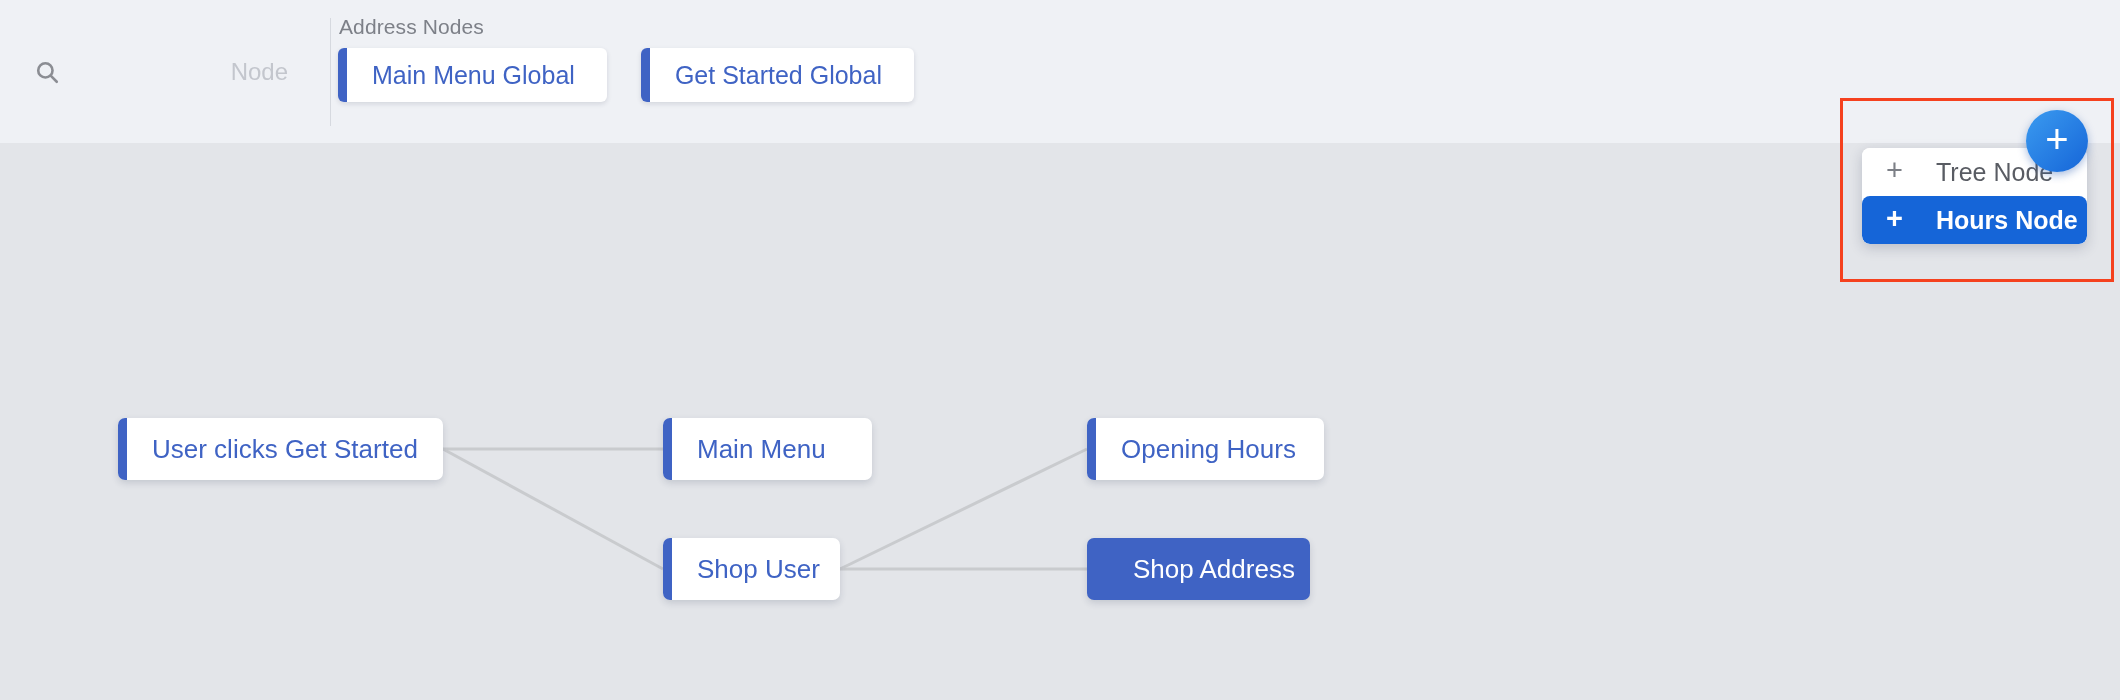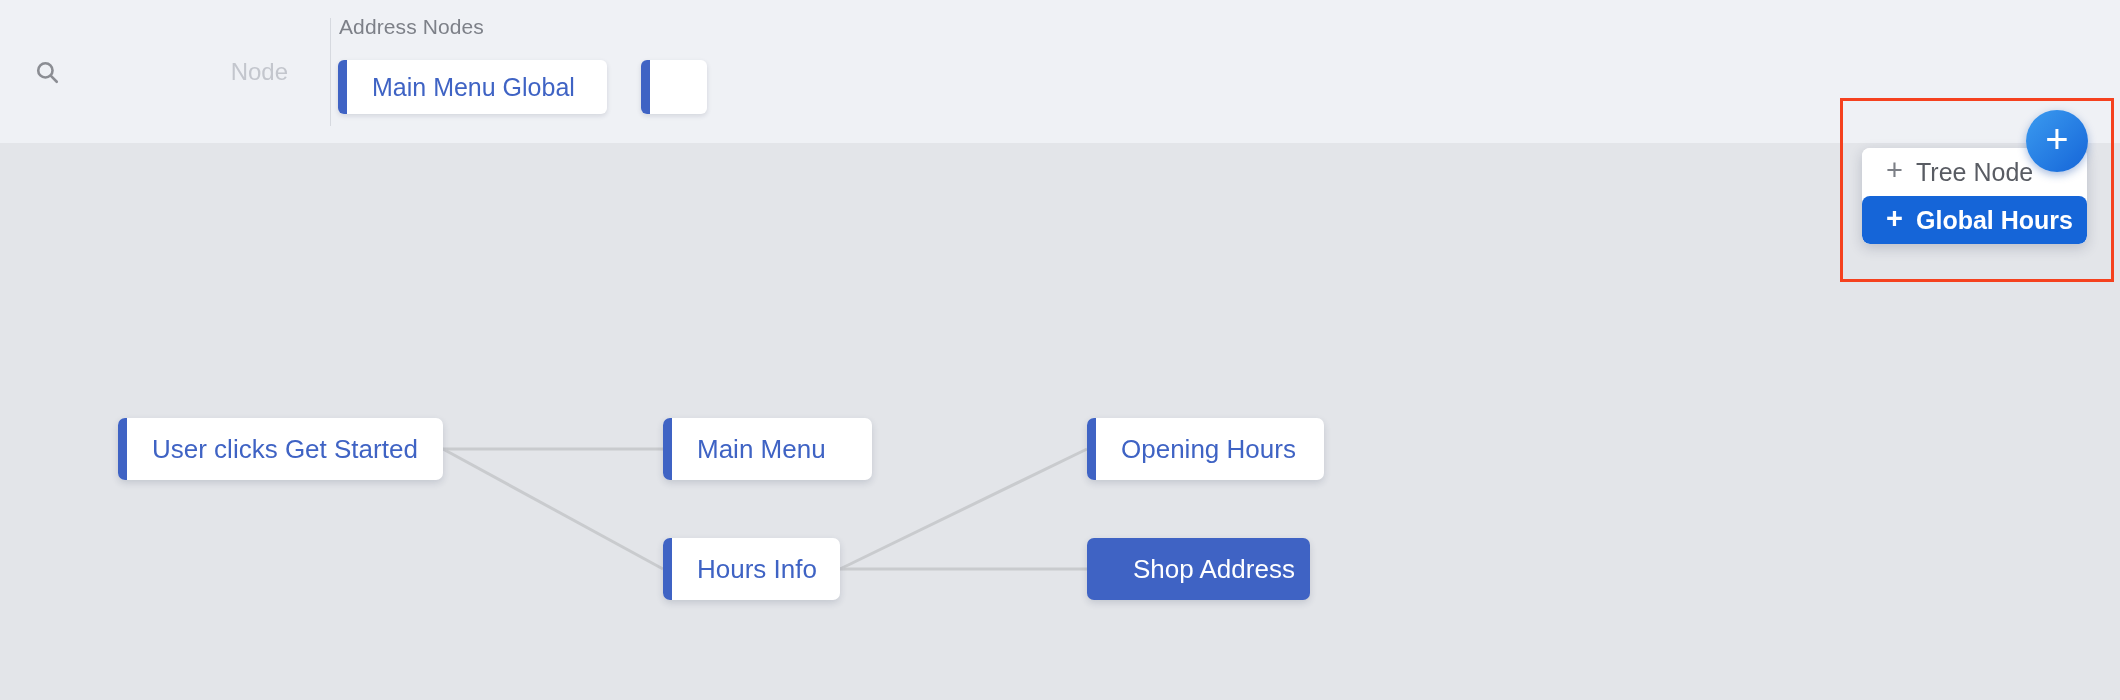--- a/index.html
+++ b/index.html
@@ -85,21 +85,20 @@
   .chip {
     position: relative;
     height: 54px;
     background: #ffffff;
     border-radius: 6px;
     box-shadow: 0 2px 5px rgba(40,50,80,.14);
     display: flex;
     align-items: center;
     padding: 0 32px 0 34px;
     cursor: pointer;
-    margin-top: 12px;
   }
   .chip .bar {
     position: absolute;
     left: 0; top: 0;
     width: 9px;
     height: 54px;
     background: #3f63c4;
     border-radius: 6px 0 0 6px;
   }
   .chip .chip-text {
@@ -208,21 +207,21 @@
   .menu-item .mi-plus {
     font-size: 29px;
     line-height: 1;
     color: #7c7f86;
     width: 30px;
     margin-top: -3px;
   }
   .menu-item .mi-label {
     font-size: 25px;
     color: #595c63;
-    margin-left: 0;
+    margin-left: 20px;
     white-space: nowrap;
   }
   .menu-item.active { background: #1565d8; border-radius: 8px; }
   .menu-item.active .mi-plus,
   .menu-item.active .mi-label { color: #ffffff; font-weight: 600; }
 </style>
 </head>
 <body>
 
 <div id="app">
@@ -243,20 +242,21 @@
       <div id="global-label">Address Nodes</div>
       <div id="global-chips">
 
         <div class="chip">
           <span class="bar"></span>
           <span class="chip-text">Main Menu Global</span>
         </div>
 
         <div class="chip">
           <span class="bar"></span>
+          <span class="chip-text">Get Started Global</span>
         </div>
 
       </div>
     </div>
   </div>
 
   <div id="canvas">
 
     <svg id="edges">
 
@@ -279,37 +279,37 @@
       <span class="node-text">Main Menu</span>
     </div>
 
     <div class="node" style="left:1087px; top:266px; width:237px;">
       <span class="bar"></span>
       <span class="node-text">Opening Hours</span>
     </div>
 
     <div class="node" style="left:663px; top:386px; width:177px;">
       <span class="bar"></span>
-      <span class="node-text">Hours Info</span>
+      <span class="node-text">Shop User</span>
     </div>
 
     <div class="node selected" style="left:1087px; top:386px; width:223px;">
       <span class="node-text">Shop Address</span>
     </div>
 
   </div>
 
   <div id="dropdown">
     <div class="menu-item">
       <span class="mi-plus">+</span>
       <span class="mi-label">Tree Node</span>
     </div>
     <div class="menu-item active">
       <span class="mi-plus">+</span>
-      <span class="mi-label">Global Hours</span>
+      <span class="mi-label">Hours Node</span>
     </div>
   </div>
 
   <button id="fab">
     <span class="plus">+</span>
   </button>
 
   <div id="redbox"></div>
 
 </div>

